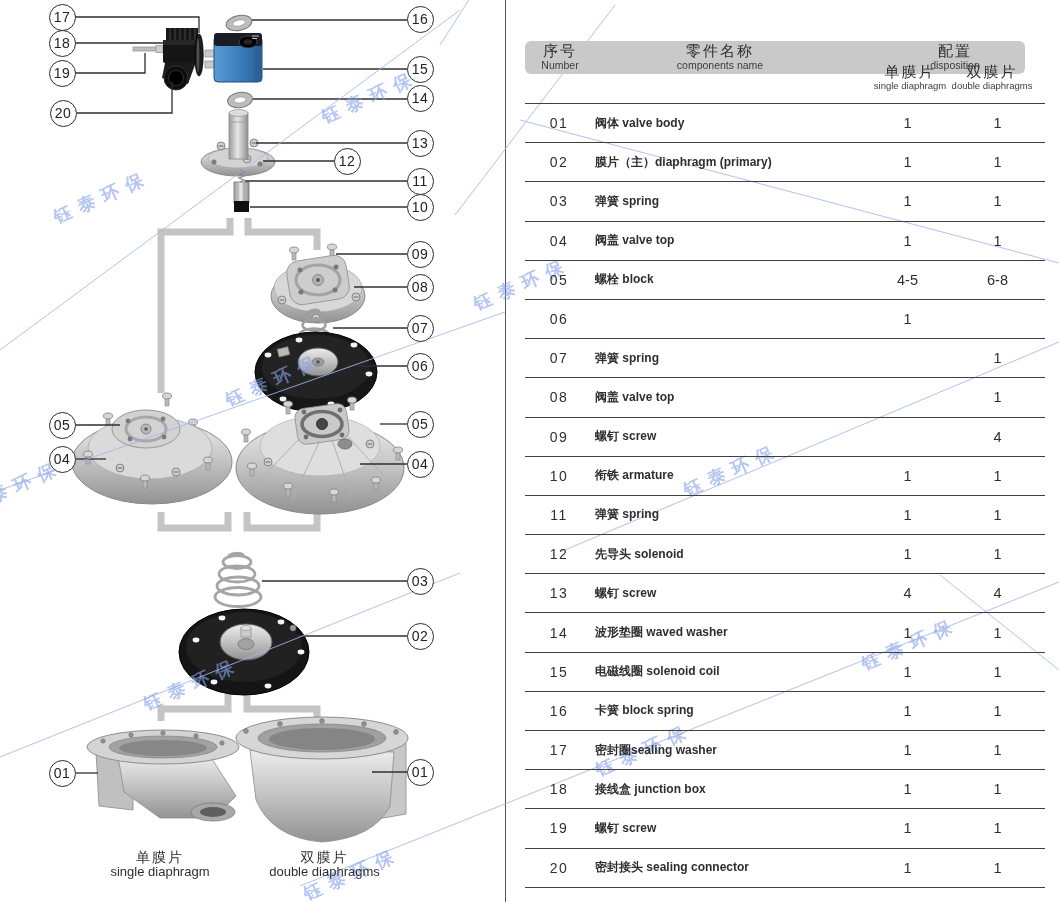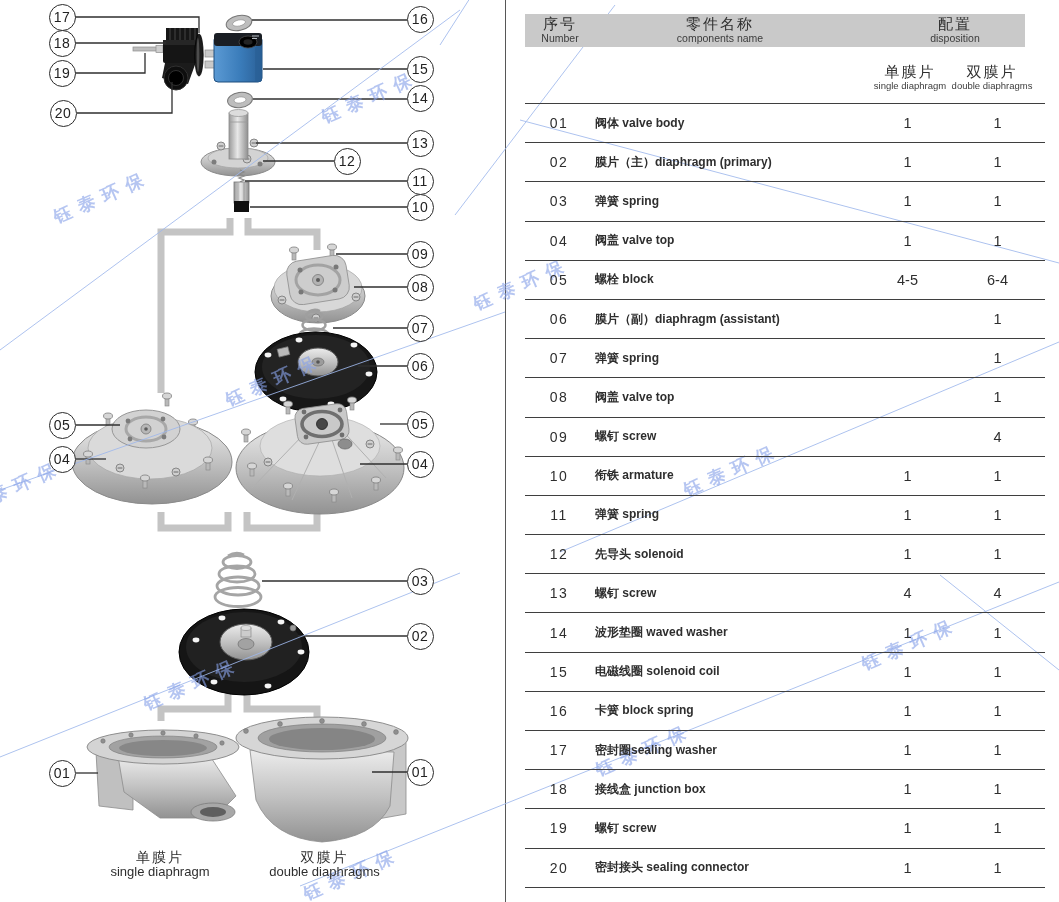--- a/index.html
+++ b/index.html
@@ -16,21 +16,21 @@
   .caption .en{font-size:13px;}
   
   .wm{position:absolute;color:rgba(135,162,232,.62);font-size:18px;letter-spacing:8px;
       transform:rotate(-24deg);white-space:nowrap;font-weight:bold;z-index:4;pointer-events:none;
       font-family:"DejaVu Sans",sans-serif;}
   .lines-overlay{position:absolute;left:0;top:0;z-index:3;pointer-events:none;}
   
   .divider{position:absolute;left:505px;top:0;width:1px;height:902px;background:#575757;z-index:2;}
   
   .table-panel{position:absolute;left:0;top:0;width:1059px;height:902px;z-index:6;}
-  .thead{position:absolute;left:525px;top:14px;width:500px;height:33px;background:#c9c9c9;}
+  .thead{position:absolute;left:525px;top:41px;width:500px;height:33px;background:#c9c9c9;border-radius:6px;}
   .hcol{position:absolute;top:2px;text-align:center;line-height:1.1;}
   .hcol .h-zh{font-size:15px;letter-spacing:2px;}
   .hcol .h-en{font-size:10.5px;color:#3c3c3c;}
   .h-no{left:0;width:70px;}
   .h-name{left:70px;width:250px;}
   .h-disp{left:340px;width:180px;}
   .subhead{position:absolute;top:64px;text-align:center;line-height:1.1;}
   .subhead .s-zh{font-size:15px;letter-spacing:2px;}
   .subhead .s-en{font-size:9.5px;color:#3c3c3c;}
   .sub-single{left:850px;width:120px;}
@@ -440,26 +440,25 @@
         <span class="c-no">04</span>
         <span class="c-name">阀盖 valve top</span>
         <span class="c-single">1</span>
         <span class="c-double">1</span>
       </div>
 
       <div class="row">
         <span class="c-no">05</span>
         <span class="c-name">螺栓 block</span>
         <span class="c-single">4-5</span>
-        <span class="c-double">6-4</span>
+        <span class="c-double">6-8</span>
       </div>
 
       <div class="row">
         <span class="c-no">06</span>
-        <span class="c-name">膜片（副）diaphragm (assistant)</span>
         <span class="c-single"></span>
         <span class="c-double">1</span>
       </div>
 
       <div class="row">
         <span class="c-no">07</span>
         <span class="c-name">弹簧 spring</span>
         <span class="c-single"></span>
         <span class="c-double">1</span>
       </div>

